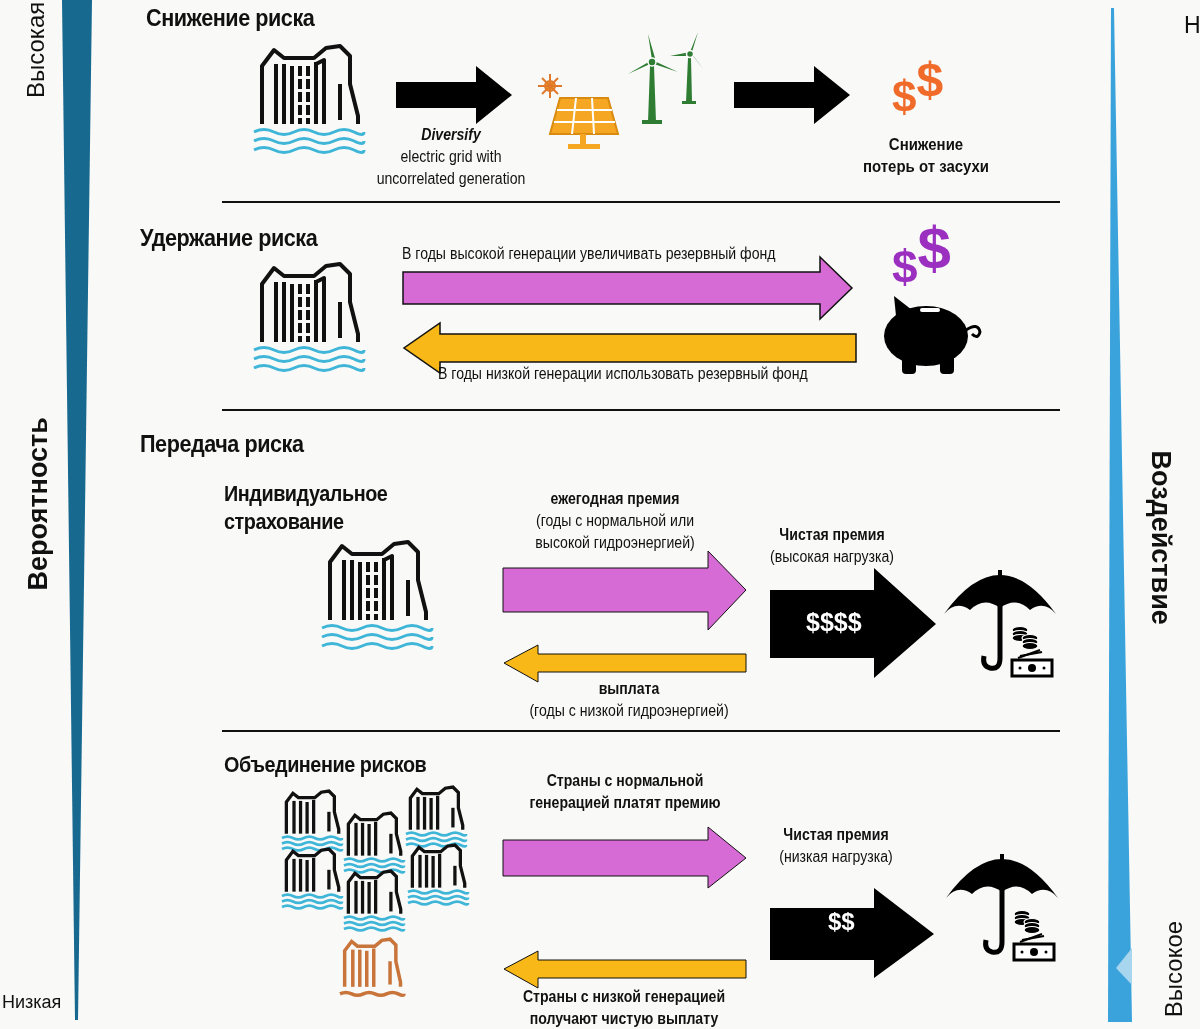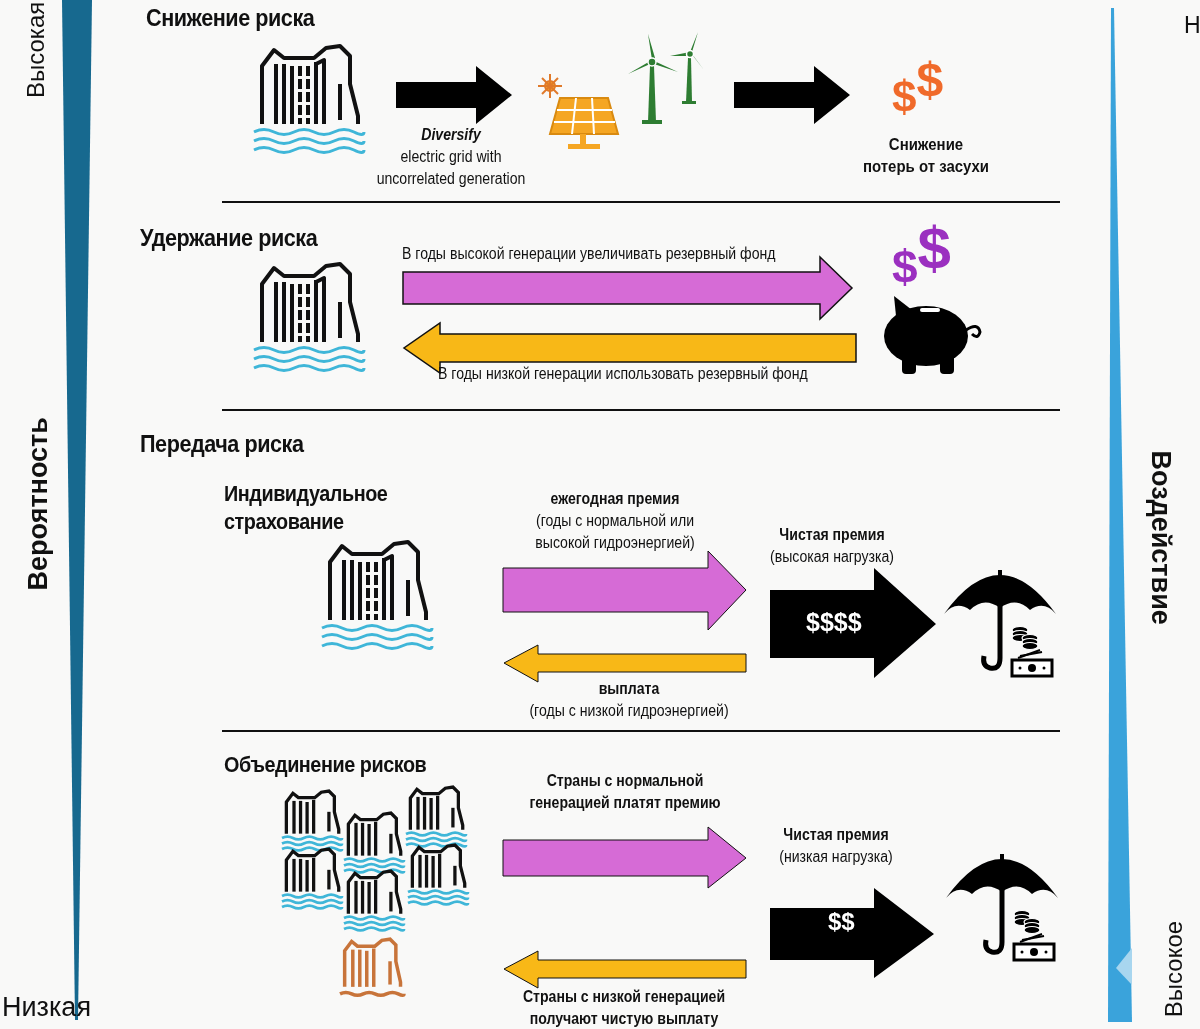--- a/index.html
+++ b/index.html
@@ -14,21 +14,21 @@
   svg{position:absolute;overflow:visible;}
 </style>
 </head>
 <body>
 
 <svg width="30" height="1029" style="left:62px;top:0;">
   <polygon points="0,0 30,0 16,1020 13,1020" fill="#17698f"></polygon>
 </svg>
 <div class="vtext" style="left:-4px;top:44px;font-size:24px;transform:rotate(-90deg);transform-origin:center;width:80px;text-align:center;">Высокая</div>
 <div class="vtext" style="left:-32px;top:505px;font-size:27px;font-weight:bold;transform:rotate(-90deg);width:140px;text-align:center;">Вероятность</div>
-<div class="abs" style="left:2px;top:992px;font-size:27px;">Низкая</div>
+<div class="abs" style="left:2px;top:992px;font-size:18px;">Низкая</div>
 
 <svg width="30" height="1029" style="left:1108px;top:0;">
   <polygon points="3,8 6,8 24,1022 0,1022" fill="#3aa3db"></polygon>
   <polygon points="24,948 8,968 24,985" fill="#a8d6ef"></polygon>
 </svg>
 <div class="abs" style="left:1184px;top:12px;font-size:23px;">Низкое</div>
 <div class="vtext" style="left:1090px;top:505px;font-size:27px;font-weight:bold;transform:rotate(90deg);width:140px;text-align:center;">Воздействие</div>
 <div class="vtext" style="left:1124px;top:955px;font-size:24px;transform:rotate(-90deg);width:100px;text-align:center;">Высокое</div>
 
 <div class="abs h cond" style="left:146px;top:4px;">Снижение риска</div>

